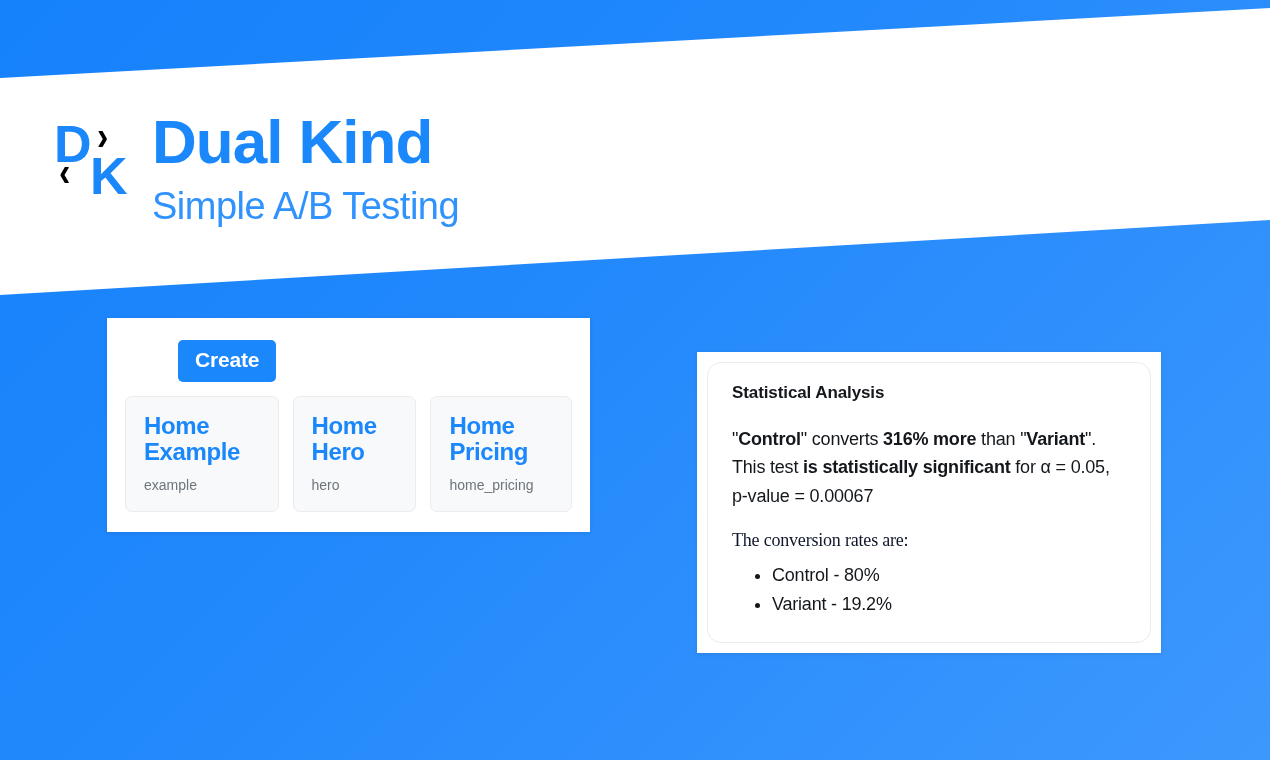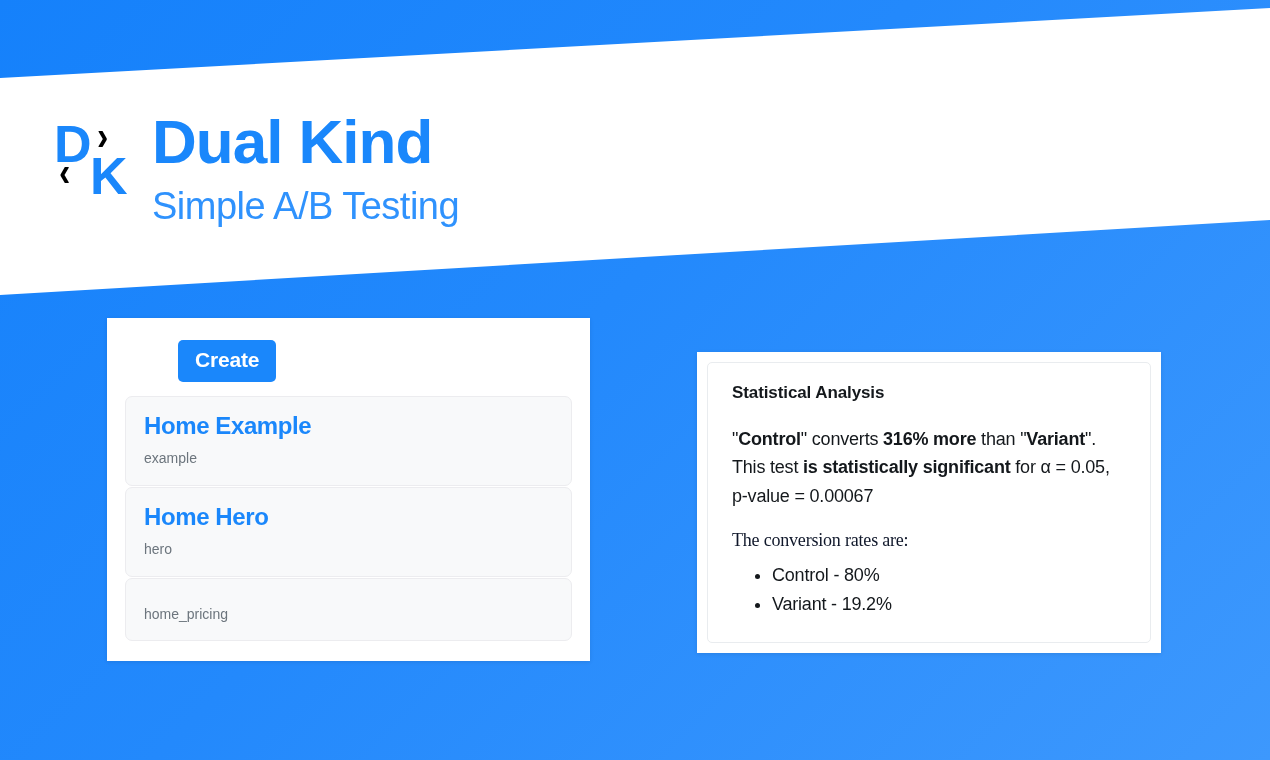--- a/index.html
+++ b/index.html
@@ -134,21 +134,21 @@
     font-weight: 700;
     border: none;
     border-radius: 5px;
     padding: 8px 17px 10px 17px;
     cursor: pointer;
     font-family: "Liberation Sans", sans-serif;
     letter-spacing: -0.2px;
     margin-left: 43px;
   }
 
-  .experiment-list { display: flex; flex-direction: column; gap: 1px; }
+  .experiment-list { display: flex; flex-direction: row; gap: 14px; }
 
   .experiment-card {
     background: #f8f9fa;
     border: 1px solid #ececef;
     border-radius: 7px;
     padding: 16px 18px 18px 18px;
     cursor: pointer;
   }
 
   .experiment-name {
@@ -172,21 +172,21 @@
     left: 697px;
     top: 352px;
     width: 464px;
     background: #ffffff;
     padding: 10px;
     box-shadow: 0 1px 4px rgba(0,0,0,0.10);
   }
 
   .analysis-card {
     border: 1px solid #e9ecef;
-    border-radius: 5px;
+    border-radius: 14px;
     padding: 20px 24px 24px 24px;
   }
 
   .analysis-title {
     font-size: 17px;
     font-weight: 700;
     color: #14181c;
     letter-spacing: -0.1px;
   }
 
@@ -246,20 +246,21 @@
   <div class="experiment-list">
     <div class="experiment-card">
       <div class="experiment-name">Home Example</div>
       <div class="experiment-key">example</div>
     </div>
     <div class="experiment-card">
       <div class="experiment-name">Home Hero</div>
       <div class="experiment-key">hero</div>
     </div>
     <div class="experiment-card">
+      <div class="experiment-name">Home Pricing</div>
       <div class="experiment-key">home_pricing</div>
     </div>
   </div>
 </div>
 
 <div class="analysis-panel">
   <div class="analysis-card">
     <div class="analysis-title">Statistical Analysis</div>
 
     <p class="analysis-summary"><span>"</span><b>Control</b><span>"</span><span> converts </span><b>316% more</b><span> than </span><span>"</span><b>Variant</b><span>"</span><span>.</span>

